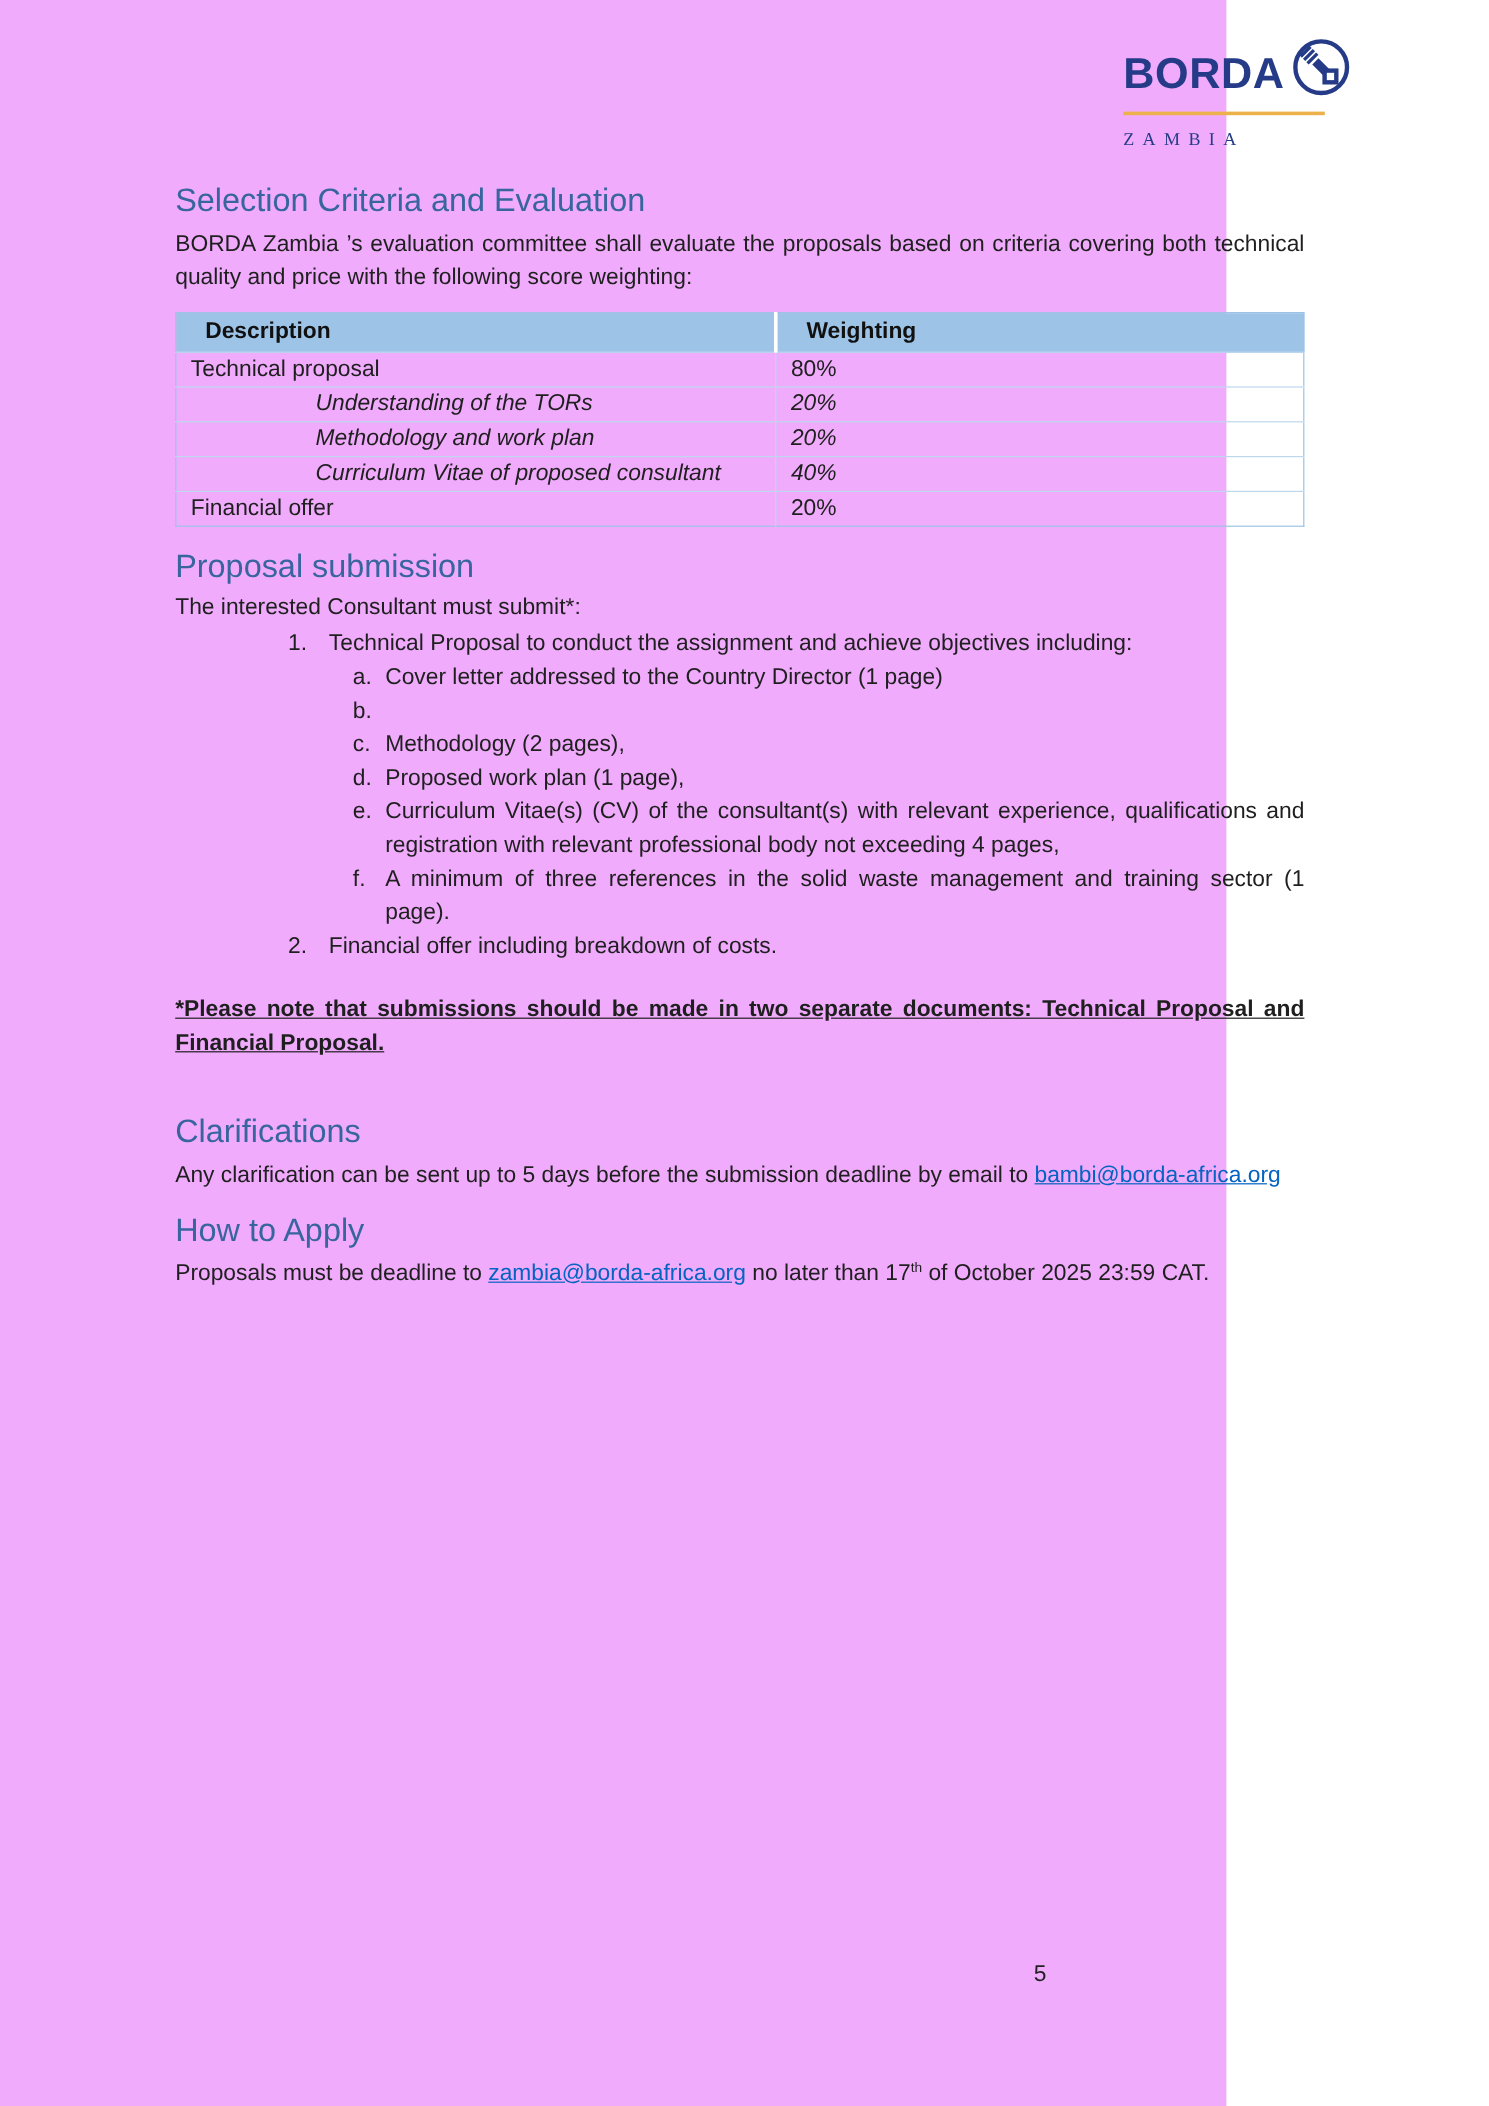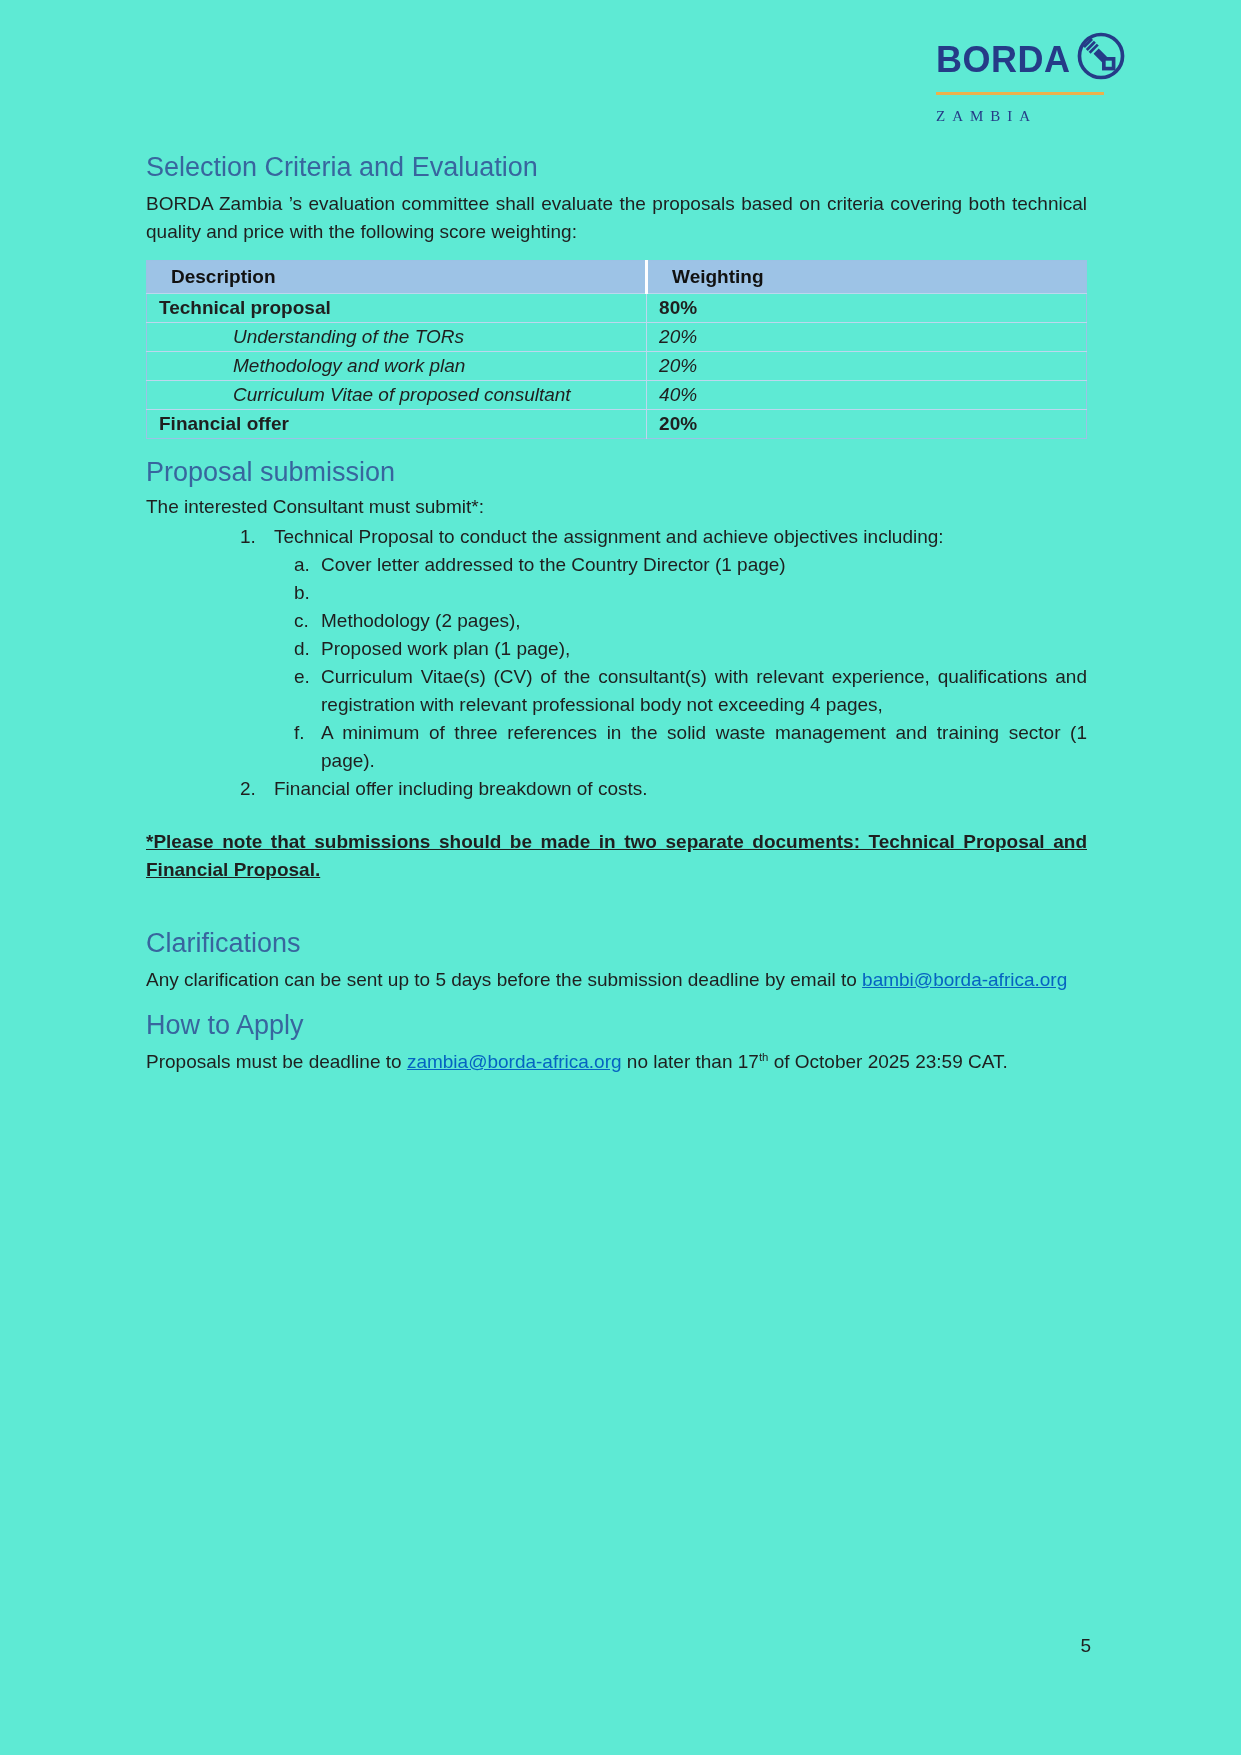--- a/index.html
+++ b/index.html
@@ -6,21 +6,21 @@
   html,body { background:#ffffff; }
   body {
     width:1241px; height:1755px;
     position:relative;
     font-family:"Liberation Sans", sans-serif;
     color:#1f1f1f;
     font-size:19px;
     line-height:28px;
     overflow:hidden;
   }
-  .page { position:relative; width:1241px; height:1755px; background:#5eead4; }
+  .page { position:relative; width:1022px; height:1755px; background:#f0abfc; }
 
   
   .logo { position:absolute; left:936px; top:30px; width:172px; }
   .logo-row { display:flex; align-items:center; gap:4px; }
   .logo-word {
     font-size:36px; font-weight:700; letter-spacing:0.5px;
     color:#253b87; line-height:46px;
   }
   .logo-rule { height:3px; background:#edb14c; margin-top:2px; width:168px; }
   .logo-region {
@@ -55,22 +55,22 @@
   table.criteria th {
     background:#9dc3e6; text-align:left; font-weight:700;
     padding:3px 24px; line-height:26px; font-size:19px; color:#111;
   }
   table.criteria th.w { border-left:3px solid #ffffff; }
   table.criteria td {
     padding:1px 12px; line-height:26px; font-size:19px;
     border-top:1px solid #bdd7ee;
   }
   table.criteria td.w { border-left:1px solid #bdd7ee; }
-  tr.row-bold td { font-weight:700; }
-  tr.row-indent td.d { padding-left:86px; }
+  tr.row-bold td { font-weight:400; }
+  tr.row-indent td.d { padding-left:116px; }
   tr.row-indent td { font-style:italic; }
 
   
   .li { display:flex; align-items:flex-start; }
   .li .marker { flex:none; }
   .li .li-text { flex:1; text-align:justify; }
   .lvl1 { padding-left:94px; }
   .lvl1 .marker { width:34px; }
   .lvl2 { padding-left:148px; }
   .lvl2 .marker { width:27px; }

